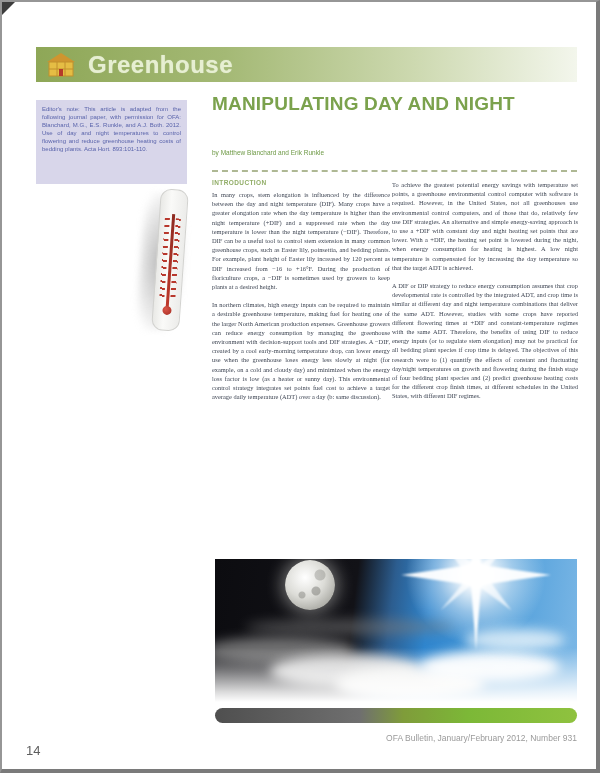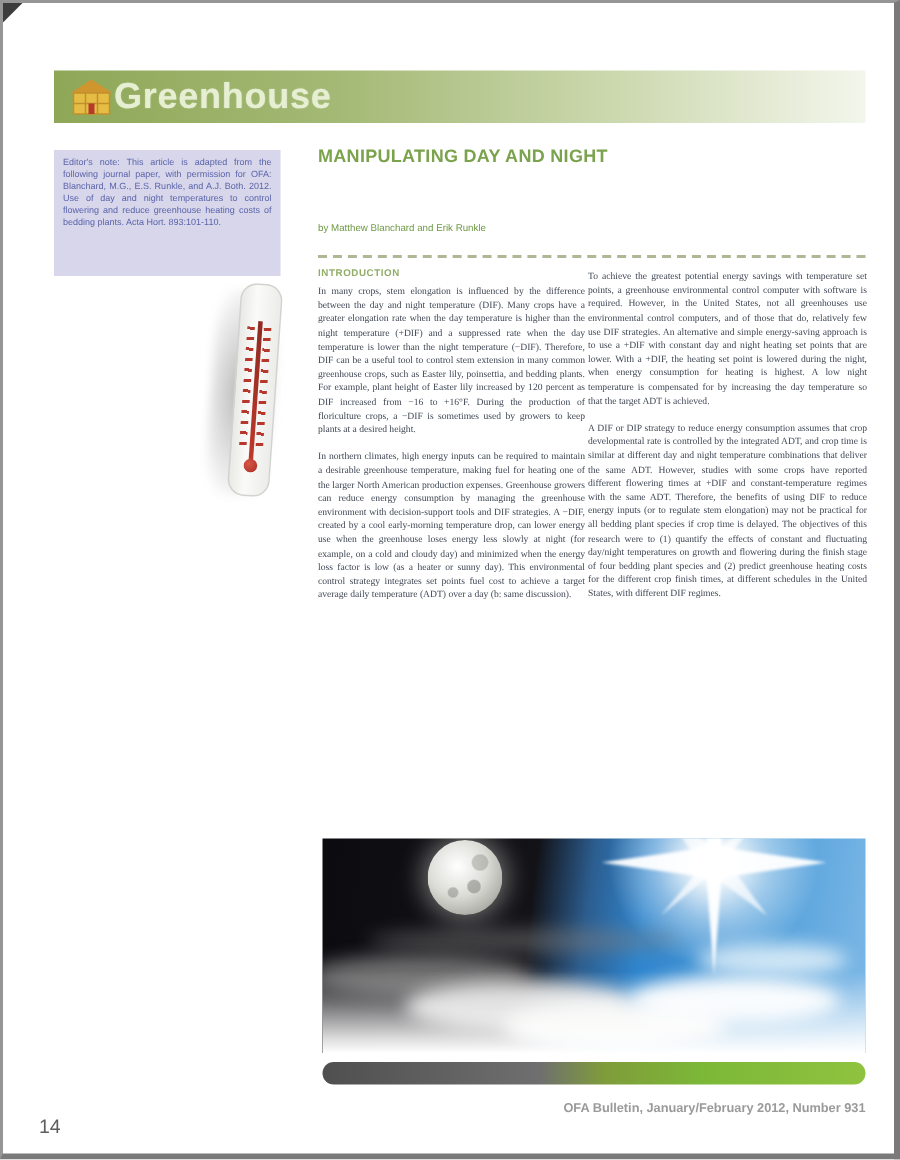--- a/index.html
+++ b/index.html
@@ -11,21 +11,21 @@
   }
   
   .corner-fold { position:absolute; left:0; top:0; width:0; height:0;
     border-left:13px solid #3c3c3c; border-bottom:13px solid transparent; }
 
   
   .banner { position:absolute; left:34px; top:45px; width:541px; height:35px;
     background:linear-gradient(to right, #8ea757 0%, #a4b975 35%, #cdd9b0 70%, #f3f6ec 100%);
     display:flex; align-items:center; }
   .banner-icon { width:30px; height:26px; margin-left:10px; flex:0 0 auto; }
-  .banner-label { margin-left:0; font-size:24px; font-weight:bold; letter-spacing:0.5px;
+  .banner-label { margin-left:12px; font-size:24px; font-weight:bold; letter-spacing:0.5px;
     color:#e7efd2; text-shadow:0 0 1px rgba(255,255,255,.5); }
 
   
   .note-box { position:absolute; left:34px; top:98px; width:151px; height:84px;
     background:#d8d6ea; padding:5px 6px; }
   .note-text { font-size:6px; line-height:8px; color:#5a64ab; text-align:justify; }
 
   
   .thermo-photo { position:absolute; left:132px; top:183px; width:78px; height:152px; }
   .thermo-shadow { position:absolute; left:6px; top:8px; width:44px; height:138px;
@@ -38,21 +38,21 @@
     background:repeating-linear-gradient(to bottom,#b8372c 0 2px, transparent 2px 7px); }
   .thermo-ticks-r { position:absolute; right:5px; top:28px; width:5px; height:82px;
     background:repeating-linear-gradient(to bottom,#b8372c 0 2px, transparent 2px 7px); }
   .thermo-tube { position:absolute; left:12px; top:24px; width:3px; height:96px;
     background:linear-gradient(#8e2b22,#c0392b); }
   .thermo-bulb { position:absolute; left:9px; top:116px; width:9px; height:9px;
     border-radius:50%; background:radial-gradient(circle at 35% 35%, #d95548, #a52d22); }
 
   
   .title { position:absolute; left:210px; top:94px; width:368px;
-    font-size:12px; line-height:16px; font-weight:bold; letter-spacing:0.2px; color:#7ba24d; }
+    font-size:19px; line-height:16px; font-weight:bold; letter-spacing:0.2px; color:#7ba24d; }
   .byline { position:absolute; left:210px; top:147px; font-size:6.5px; color:#6f9a47; }
   .title-divider { position:absolute; left:210px; top:168px; width:365px; height:0;
     border-top:2px dashed #aeb894; }
 
   
   .section-heading { position:absolute; left:210px; top:177px; font-size:6.5px;
     font-weight:bold; letter-spacing:.4px; color:#91ad67; }
   .col { position:absolute; top:188px; width:178px; font-family:"Liberation Serif", serif;
     font-size:6.4px; line-height:9.2px; color:#3f4654; text-align:justify; }
   .col-left  { left:210px; top:188px; width:178px; }
@@ -81,21 +81,21 @@
   .cloud.c4 { left:30px;  top:60px; width:210px; height:16px; background:#7c7c7c; opacity:.5; }
   .cloud.c5 { left:205px; top:92px; width:140px; height:32px; background:#ffffff; opacity:.95; }
   .cloud.c6 { left:250px; top:70px; width:100px; height:22px; background:#eef7fc; opacity:.8; }
   .fog { position:absolute; left:0; bottom:0; width:100%; height:100%;
     background:linear-gradient(to top, #ffffff 0%, rgba(255,255,255,.85) 7%, rgba(255,255,255,0) 38%); }
   .ground-strip { position:absolute; left:213px; top:706px; width:362px; height:15px; border-radius:8px;
     background:linear-gradient(to right, #4f4f4f 0%, #6f6f6f 40%, #7f9c3a 52%, #7cb837 70%, #8fc23f 100%); }
 
   
   .footer { position:absolute; left:213px; top:731px; width:362px; text-align:right;
-    font-size:8.5px; color:#9a9a9a;font-weight:bold; }
+    font-size:8.5px; color:#9a9a9a; }
   .page-number { position:absolute; left:24px; top:741px; font-size:13px; color:#5e5e5e; }
 </style>
 </head>
 <body>
 
 <div id="canvas">
 
   <div class="corner-fold"></div>
 
   <div class="banner">

